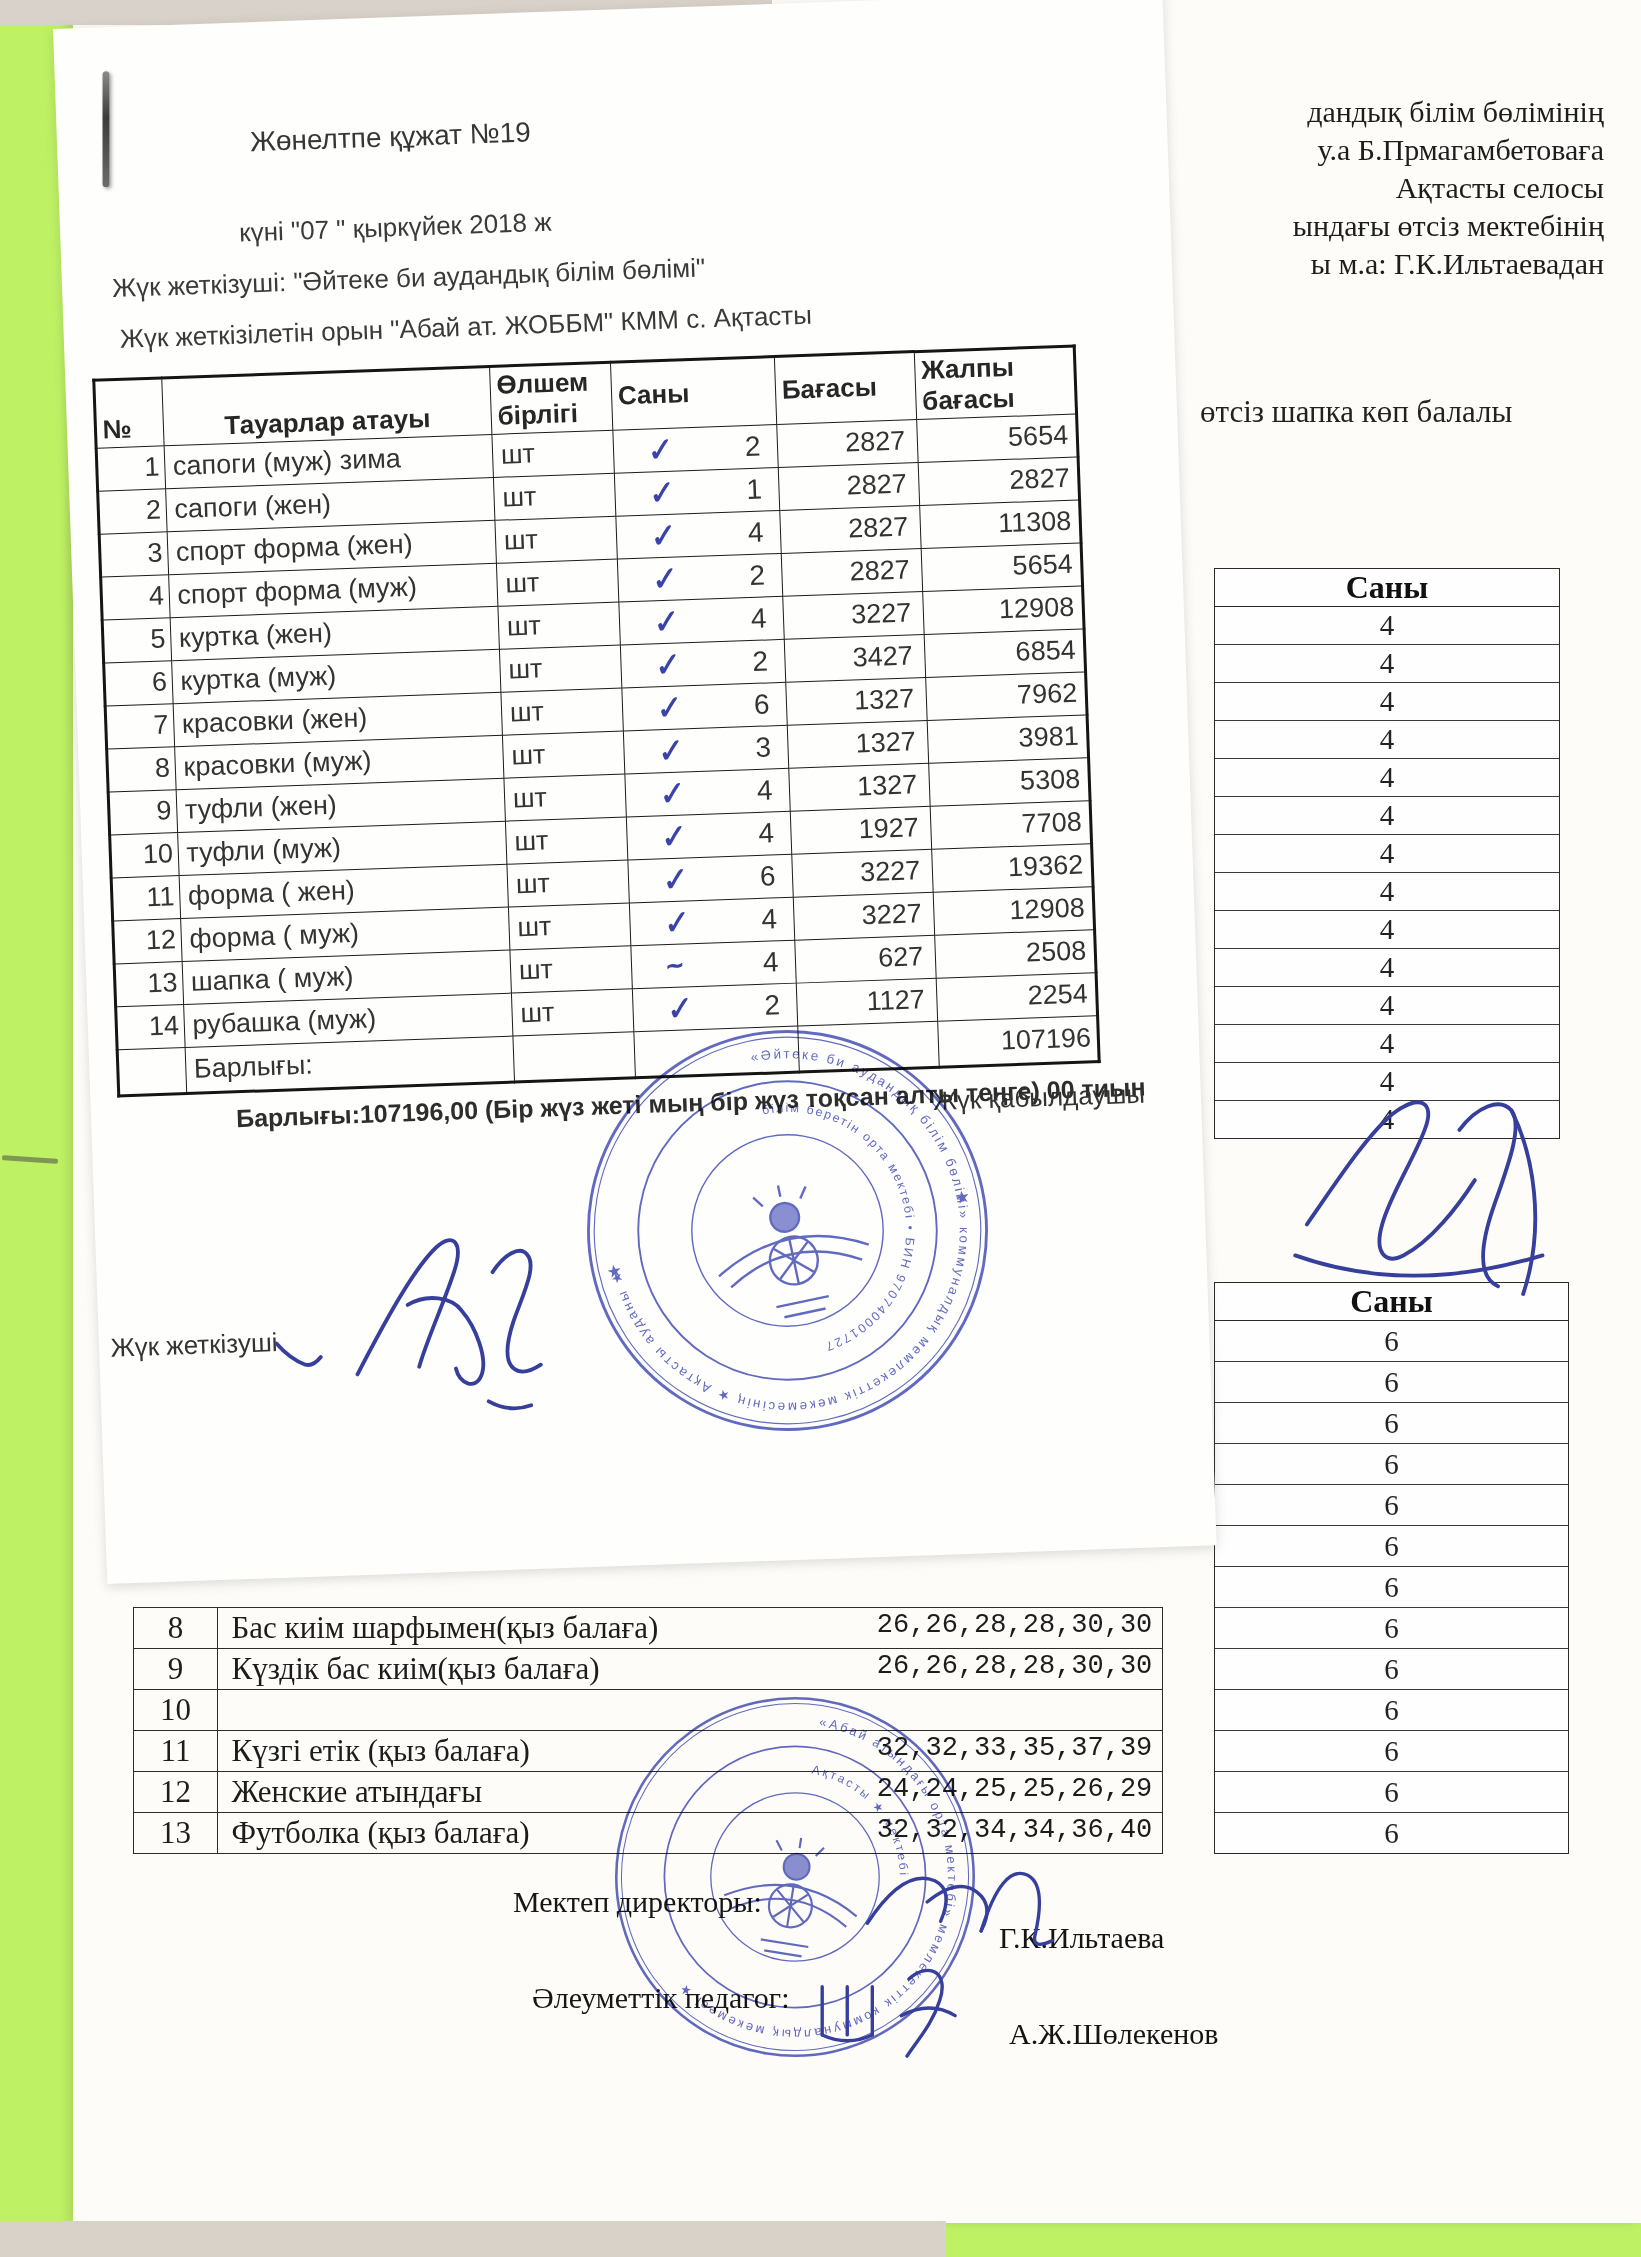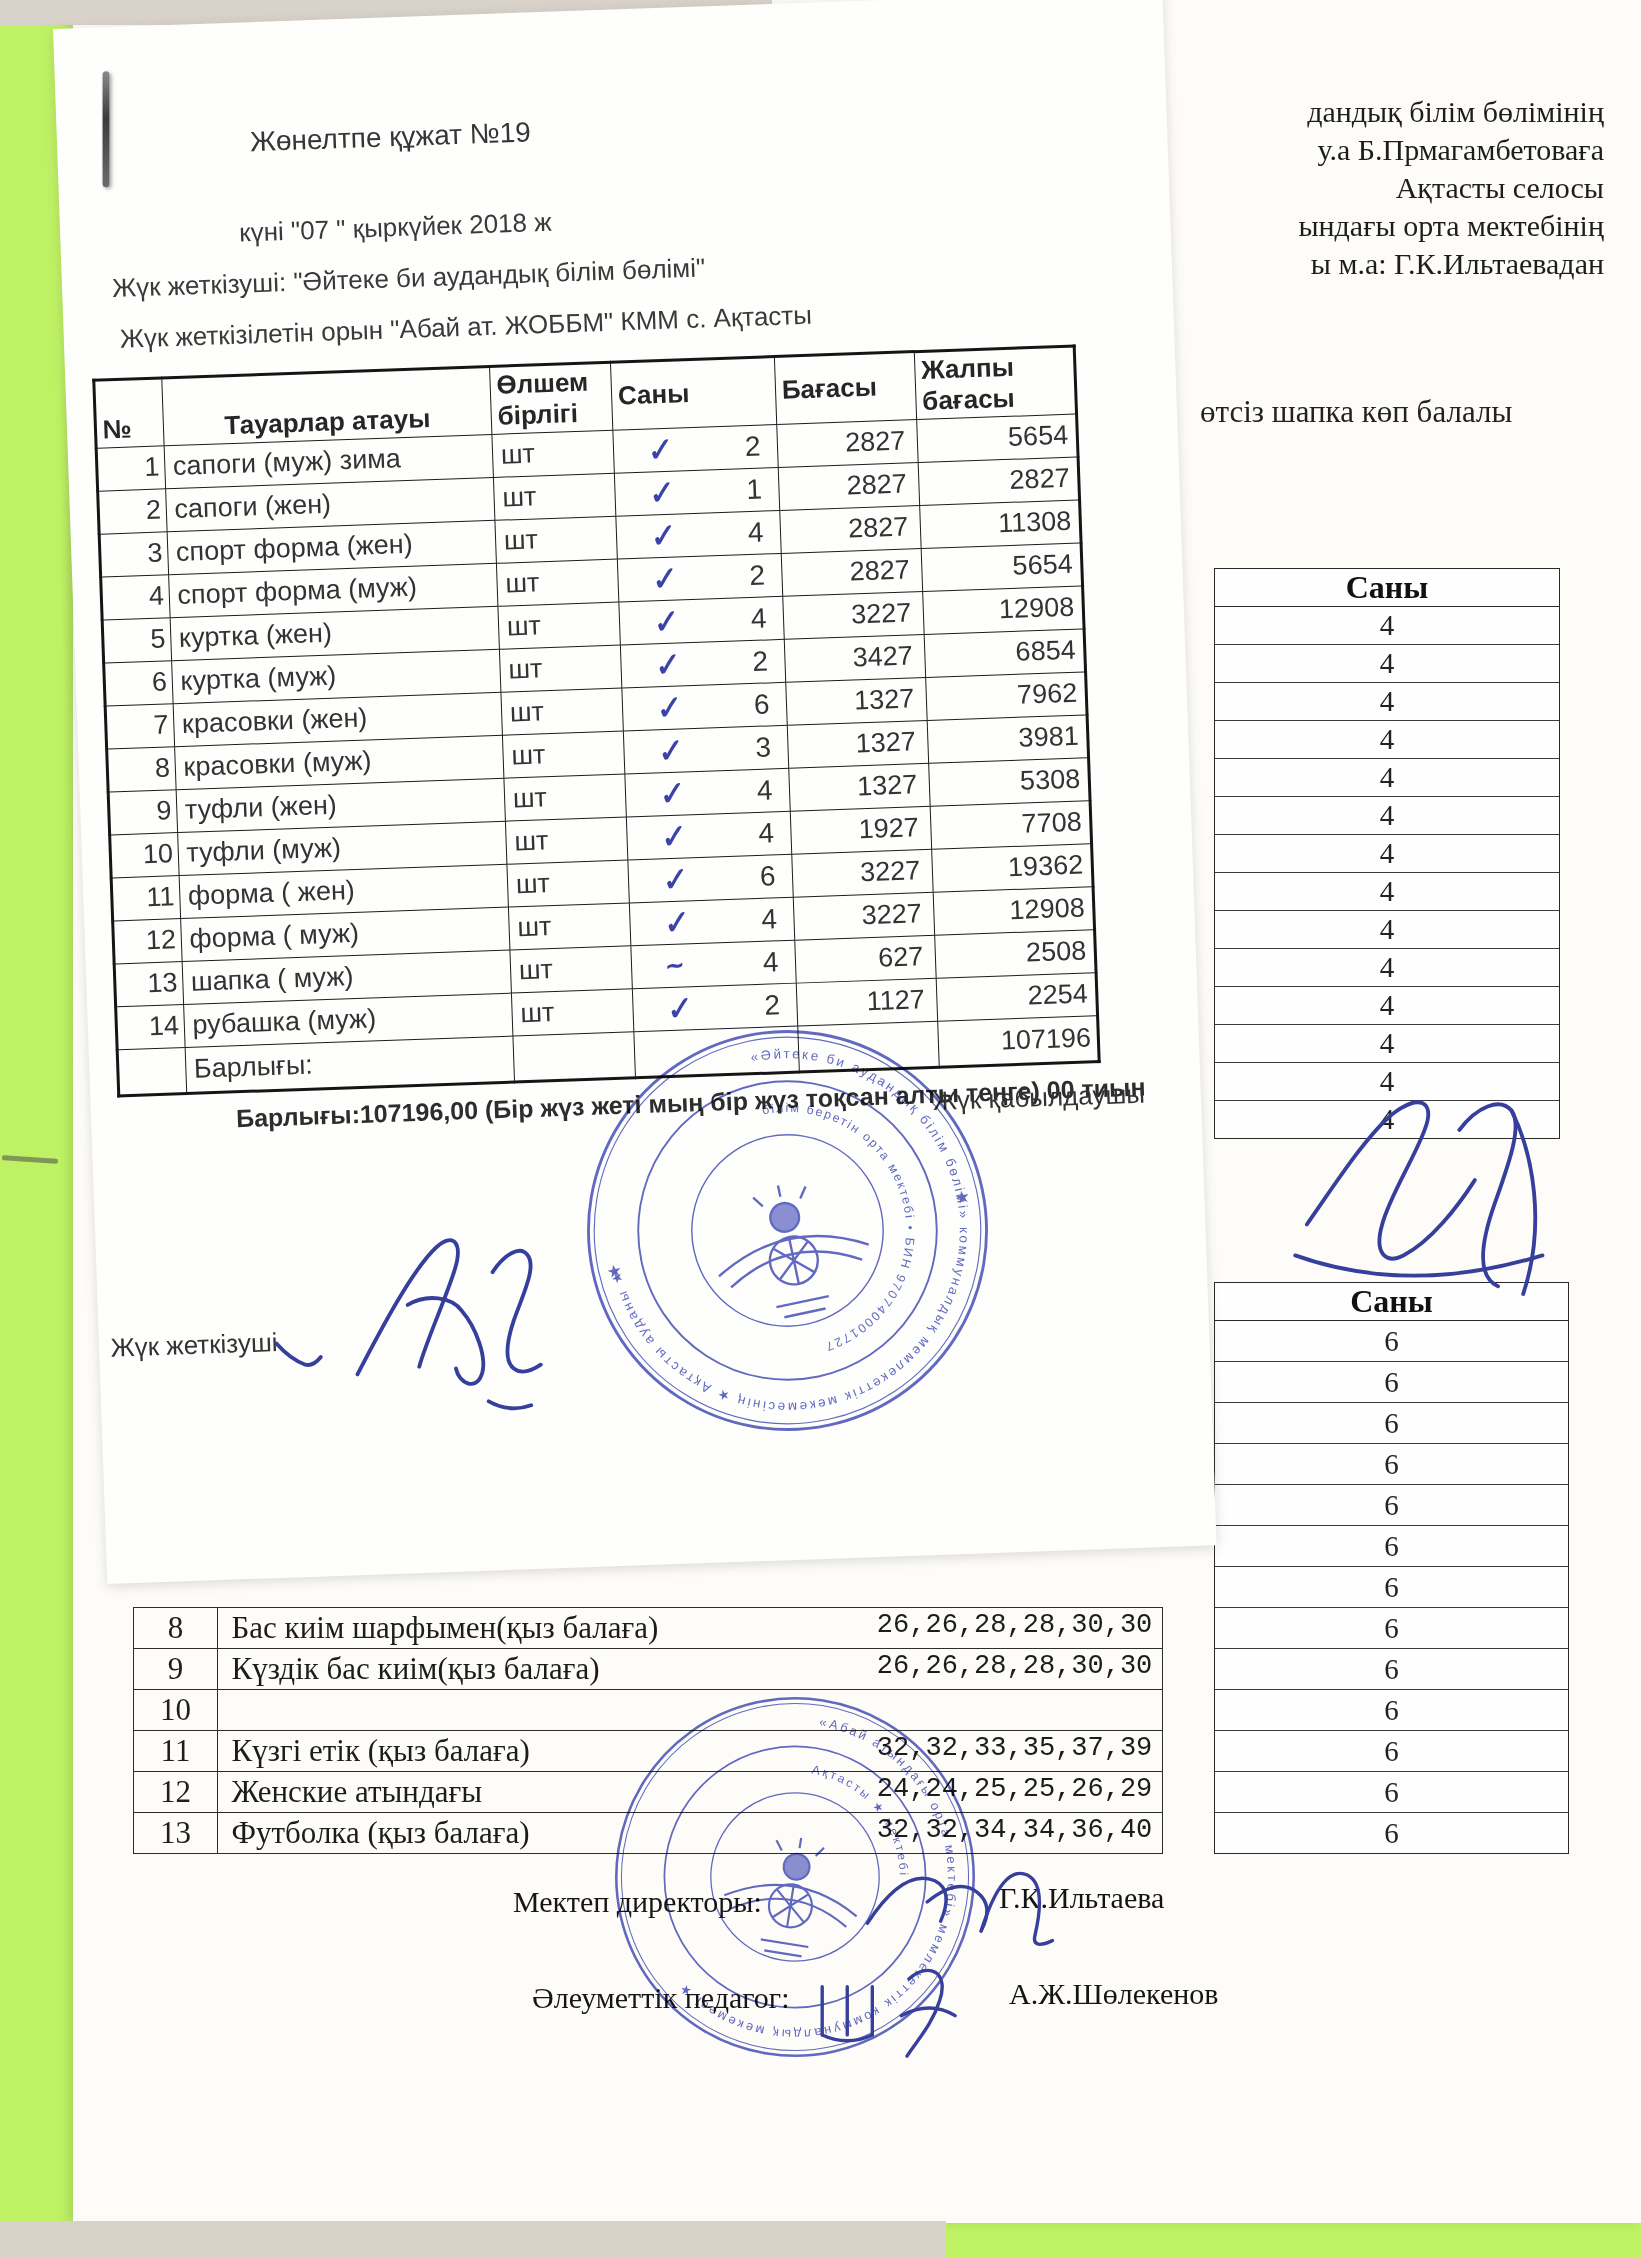--- a/index.html
+++ b/index.html
@@ -26,21 +26,21 @@
   
   #fragment{position:absolute;left:60px;top:1607px;width:1030px;border-top:1.9px solid #2c2c2c;}
   .frow{display:flex;height:40px;border-bottom:1.9px solid #2c2c2c;border-left:1.9px solid #2c2c2c;
         border-right:1.9px solid #2c2c2c;align-items:center;background:#fdfcf9;}
   .fnum{width:83px;text-align:center;font-size:31px;color:#1e1e1e;border-right:1.9px solid #2c2c2c;
         height:100%;line-height:39px;flex:0 0 auto;}
   .fbody{flex:1;display:flex;justify-content:space-between;align-items:flex-start;padding:0 9.7px 0 13.5px;}
   .fname{font-size:31px;color:#1c1c1c;white-space:nowrap;}
   .fsizes{font-size:27px;color:#1c1c1c;white-space:nowrap;font-family:Liberation Mono, monospace;}
   .sig-label{position:absolute;font-size:30px;color:#161616;white-space:nowrap;margin-left:16px;}
-  .sig-name{position:absolute;font-size:30px;color:#141414;white-space:nowrap;}
+  .sig-name{position:absolute;font-size:30px;color:#141414;white-space:nowrap;margin-top:40px;}
   
   #page{position:absolute;left:53px;top:29px;width:1110px;height:1556px;background:#fefefdf8;
         background:#fefefd;transform:rotate(-2deg);transform-origin:0 0;z-index:5;
         box-shadow:0 2.9px 11.6px rgba(90,80,70,.20);}
   .staple{position:absolute;left:46px;top:44px;width:6.8px;height:116px;border-radius:3.9px;
           background:linear-gradient(180deg,#8a8a8a,#3c3c3c 40%,#6b6b6b);
           transform:rotate(2deg);box-shadow:1.9px 1.9px 3.9px rgba(0,0,0,.35);}
   .doc-title{position:absolute;left:193px;top:104px;font-size:28px;color:#363636;}
   .doc-date{position:absolute;left:179px;top:195px;font-size:26px;color:#3a3a3a;}
   .doc-supplier{position:absolute;left:50px;top:246px;font-size:26px;color:#3a3a3a;}
@@ -87,21 +87,21 @@
   <div class="strip-top"></div>
   <div class="strip-bottom"></div>
   <div class="pen-dash"></div>
 
   <div id="bgdoc">
 
     <div class="bg-top">
       <div>дандық білім бөлімінің</div>
       <div>у.а  Б.Прмагамбетоваға</div>
       <div>Ақтасты селосы</div>
-      <div>ындағы орта мектебінің</div>
+      <div>ындағы өтсіз мектебінің</div>
       <div>ы м.а: Г.К.Ильтаевадан</div>
     </div>
 
     <div class="bg-mid">
       <div>өтсіз шапка көп балалы</div>
     </div>
 
     <div id="qty1" class="qtable">
       <div class="qhead">Саны</div>
       <div class="qcell">4</div>

